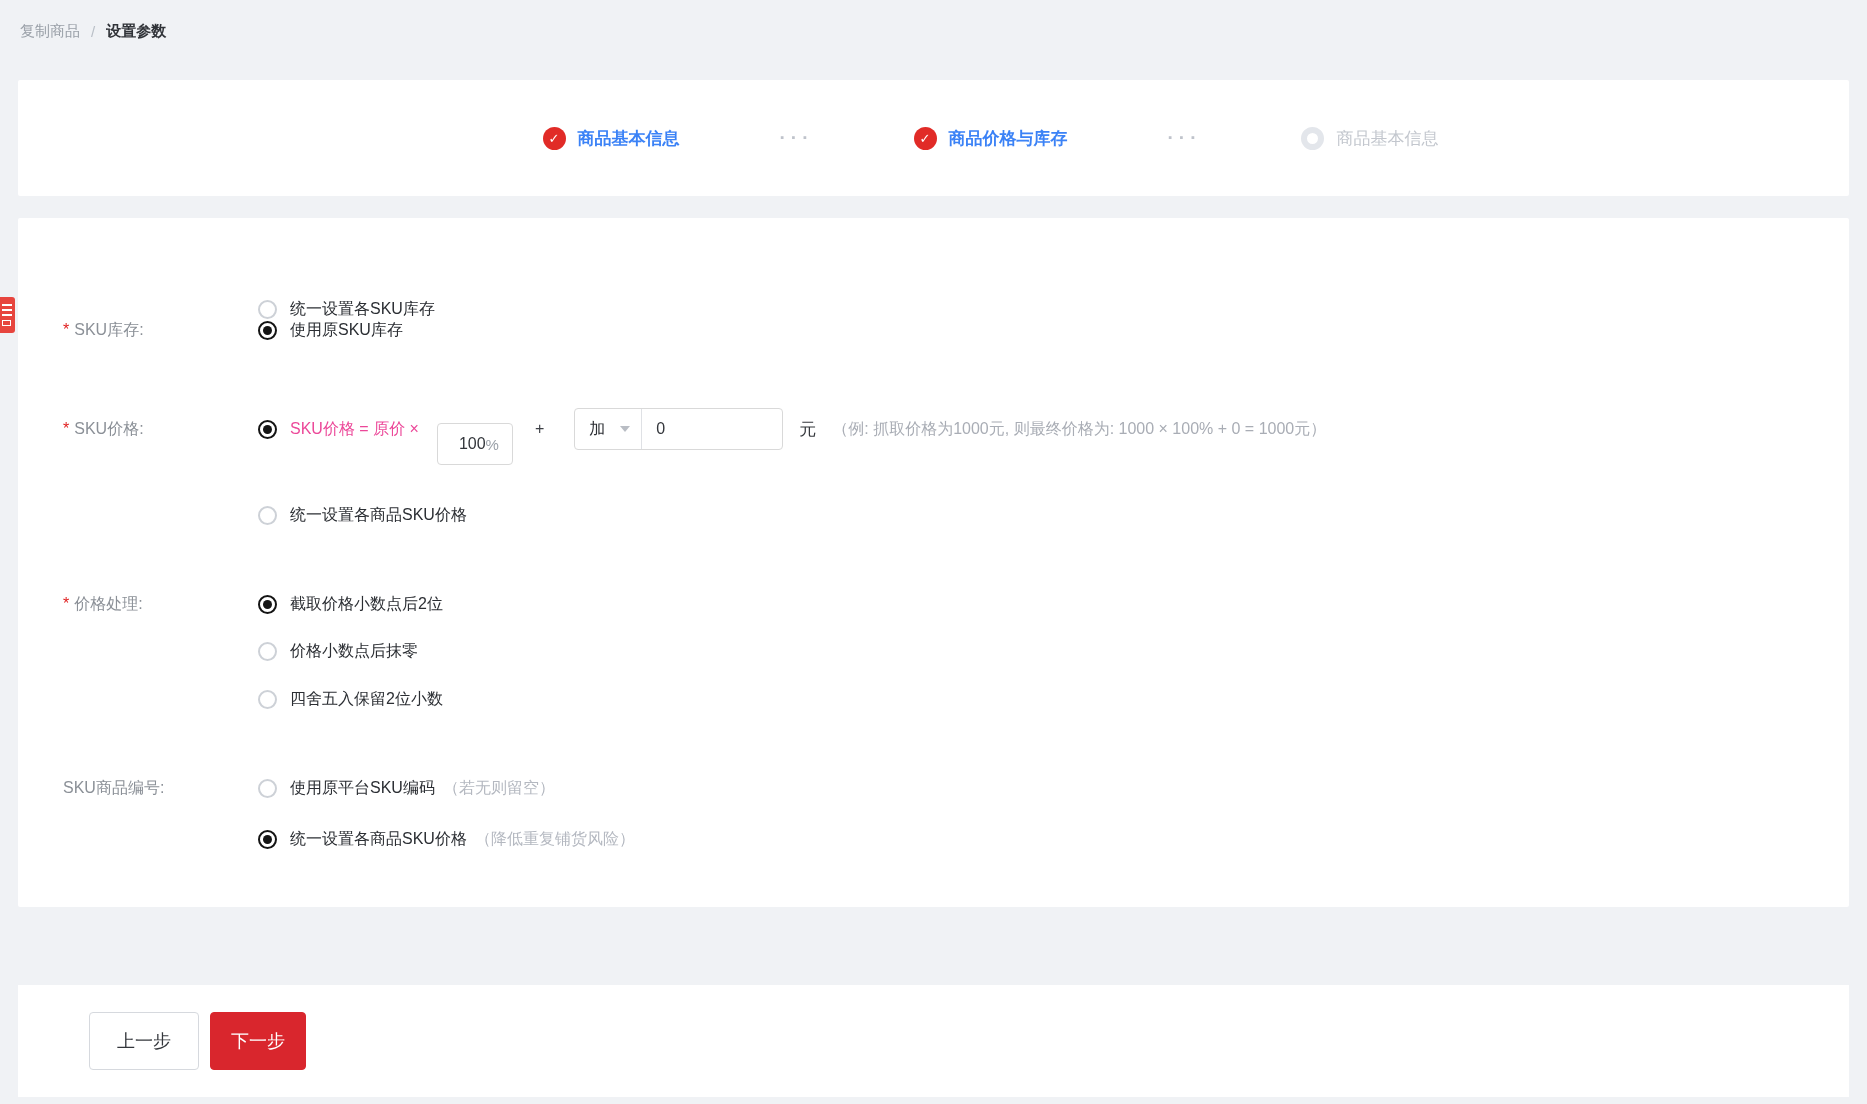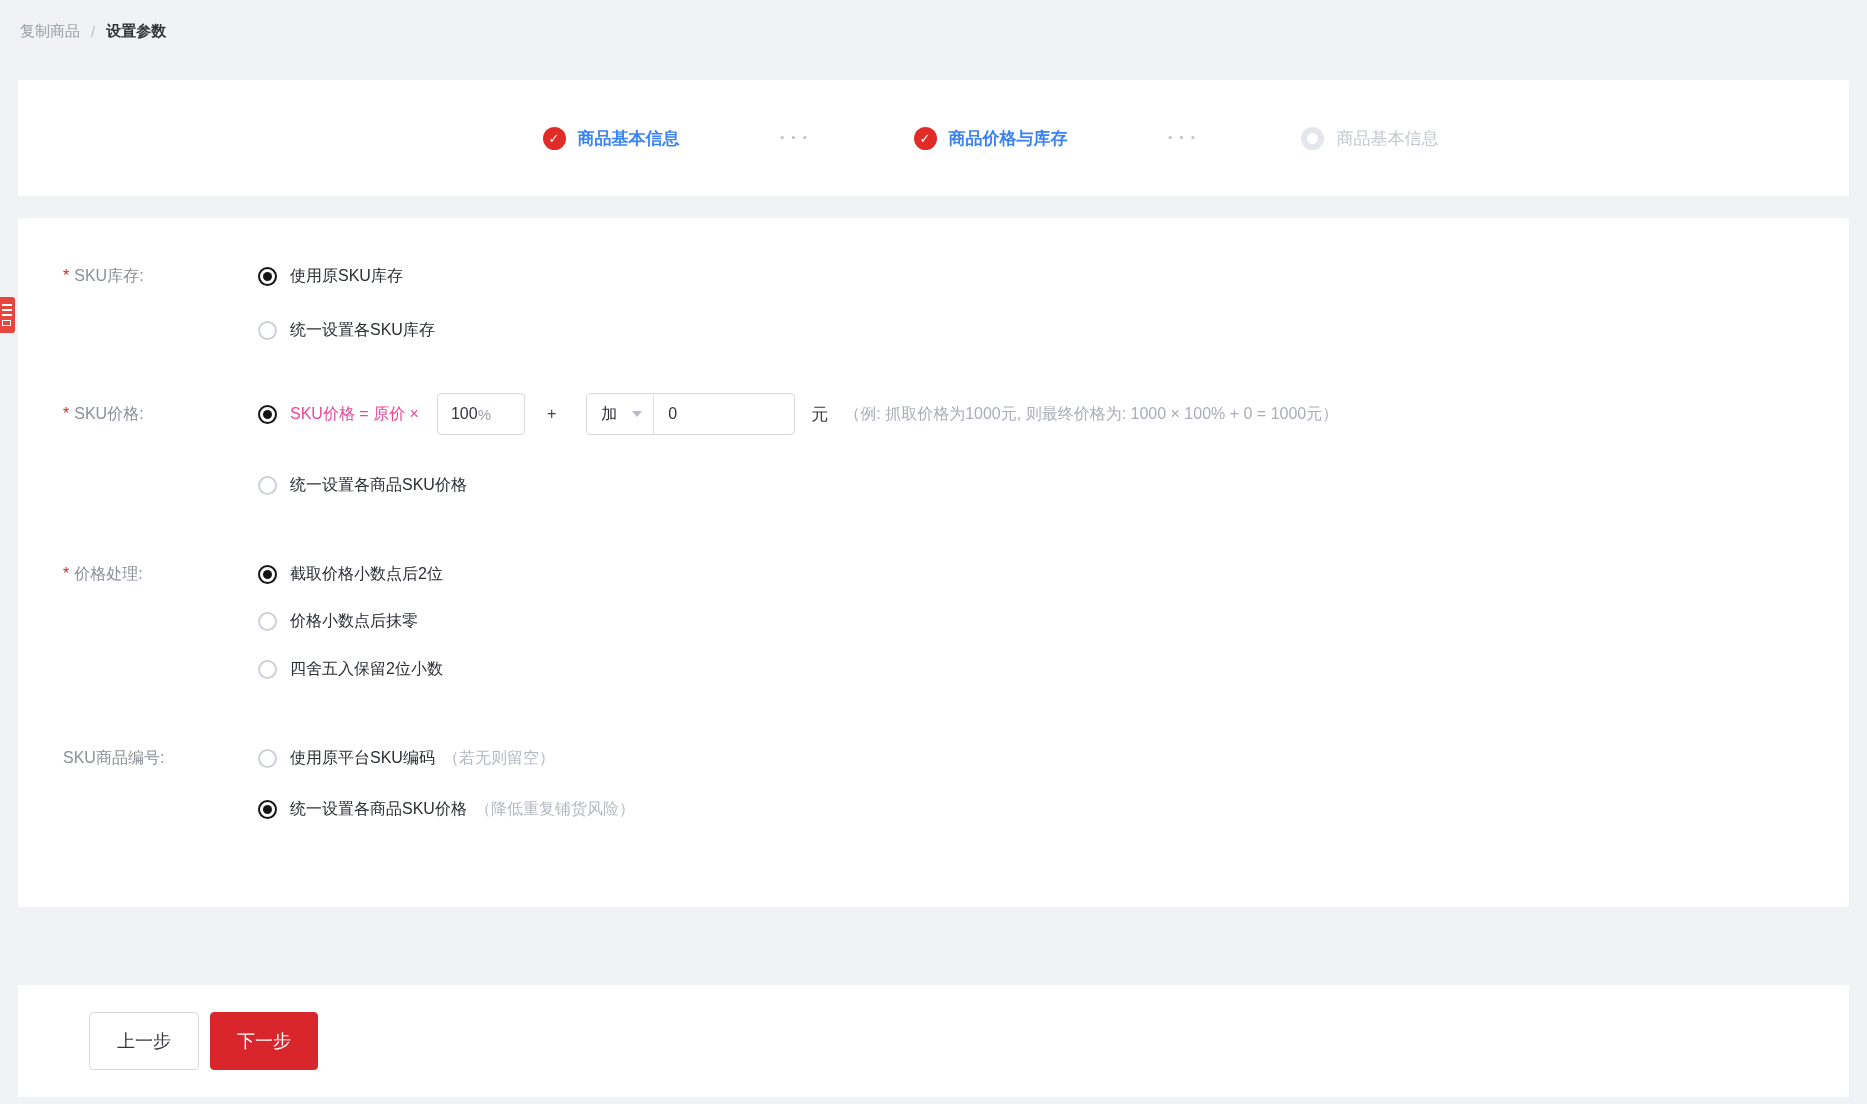--- a/index.html
+++ b/index.html
@@ -65,21 +65,21 @@
   .r-code1    { margin-top:68px; }
   .r-code2    { margin-top:30px; }
 
   
   .formula { display:flex; align-items:center; }
   .formula-prefix { font-size:16px; color:#ec4899; margin-left:13px; white-space:nowrap; }
   .input-box {
     height:42px; border:1px solid #d9d9d9; border-radius:4px; background:#fff;
     display:flex; align-items:center;
   }
-  .pct-box { width:88px; margin-left:18px; padding:0 13px; justify-content:flex-start; }
+  .pct-box { width:76px; margin-left:18px; padding:0 13px; justify-content:flex-end;margin-top:30px; }
   .pct-value { font-size:16px; color:#33363b; }
   .pct-suffix { font-size:15px; color:#9aa0a8; }
   .plus-sign { margin:0 30px 0 22px; font-size:16px; color:#3c3f45; }
   .compound { display:flex; height:42px; border:1px solid #d9d9d9; border-radius:4px; background:#fff; align-items:stretch; }
   .op-select {
     width:67px; display:flex; align-items:center; justify-content:space-between;
     padding:0 11px 0 14px; border-right:1px solid #dfe1e5; cursor:pointer;
   }
   .op-select-value { font-size:16px; color:#2b2e33; }
   .caret-down {
@@ -94,21 +94,21 @@
   
   .footer {
     margin:78px 18px 0; height:112px; background:#fff;
     display:flex; align-items:center; padding-left:71px;
   }
   .btn {
     height:58px; border-radius:4px; font-size:18px; cursor:pointer;
     display:flex; align-items:center; justify-content:center; white-space:nowrap;
   }
   .btn-prev { width:110px; background:#fff; border:1px solid #d6d9de; color:#33363b; }
-  .btn-next { width:108px; background:#d9262d; border:1px solid #d9262d; color:#fff; margin-left:11px; }
+  .btn-next { width:96px; background:#d9262d; border:1px solid #d9262d; color:#fff; margin-left:11px; }
 
   
   .float-tab {
     position:absolute; left:0; top:297px; width:15px; height:36px;
     background:#e7453e; border-radius:0 3px 3px 0; cursor:pointer; z-index:5;
   }
   .float-tab .line { position:absolute; left:2px; width:10px; height:2px; background:#fff; }
   .float-tab .l1 { top:7px; } .float-tab .l2 { top:12px; } .float-tab .l3 { top:17px; }
   .float-tab .sq { position:absolute; left:2px; top:23px; width:9px; height:6px; border:1.5px solid #fff; background:transparent; }
 </style>
@@ -135,34 +135,34 @@
     <span class="step-dots">···</span>
     <div class="step pending">
       <span class="step-icon-pending"></span>
       <span class="step-label">商品基本信息</span>
     </div>
   </div>
 </div>
 
 <div class="card main-card">
 
+  <div class="row r-stock2">
+    <div class="label-spacer"></div>
+    <div class="option">
+      <span class="radio"></span>
+      <span class="opt-label">统一设置各SKU库存</span>
+    </div>
+  </div>
   <div class="row">
     <div class="label-col">
       <span class="asterisk">*</span><span>SKU库存:</span>
     </div>
     <div class="option">
       <span class="radio on"></span>
       <span class="opt-label">使用原SKU库存</span>
-    </div>
-  </div>
-  <div class="row r-stock2">
-    <div class="label-spacer"></div>
-    <div class="option">
-      <span class="radio"></span>
-      <span class="opt-label">统一设置各SKU库存</span>
     </div>
   </div>
 
   <div class="row r-price">
     <div class="label-col">
       <span class="asterisk">*</span><span>SKU价格:</span>
     </div>
     <div class="formula">
       <span class="radio on"></span>
       <span class="formula-prefix">SKU价格 = 原价 ×</span>

